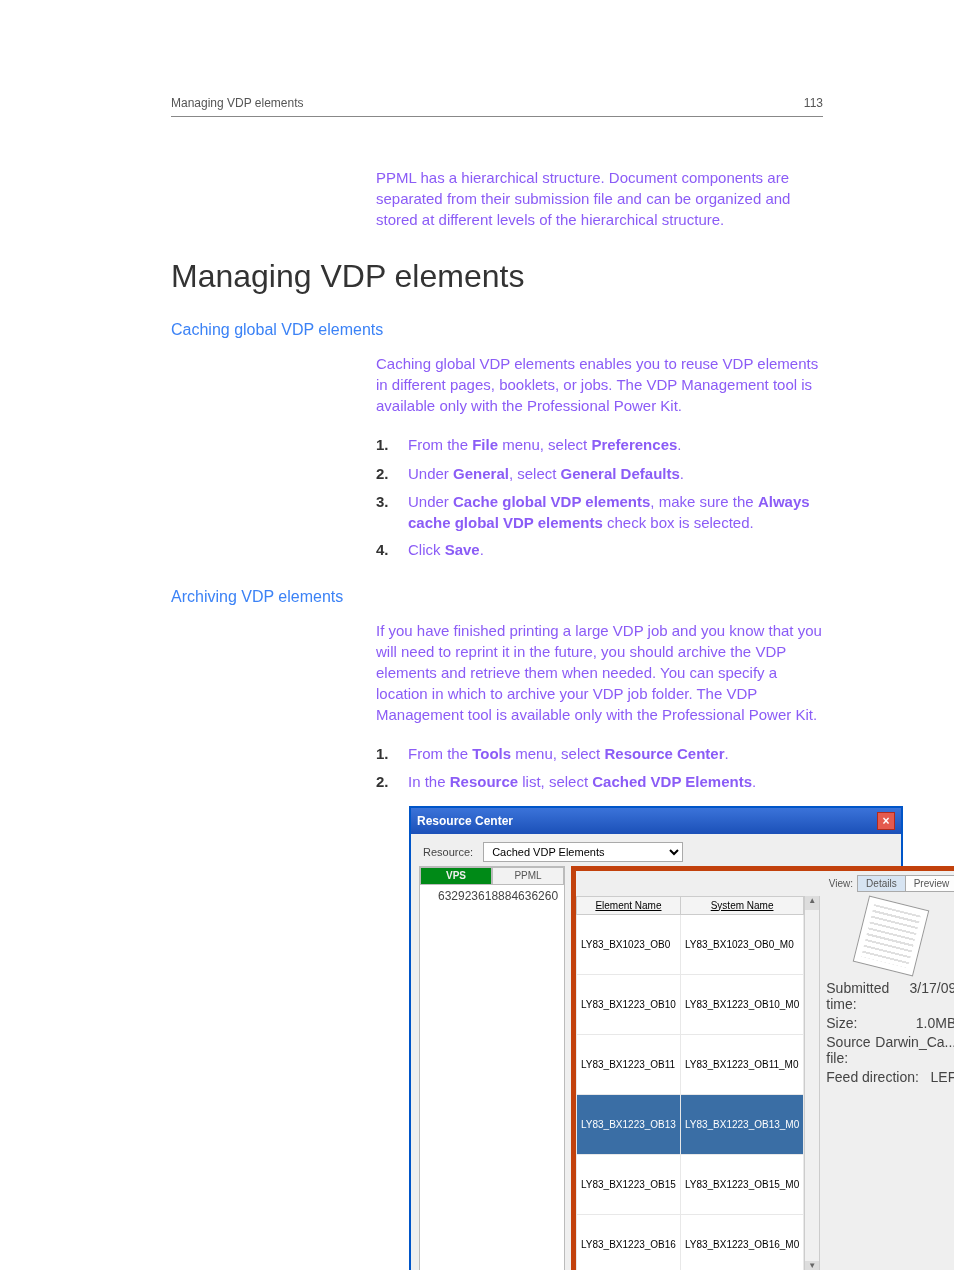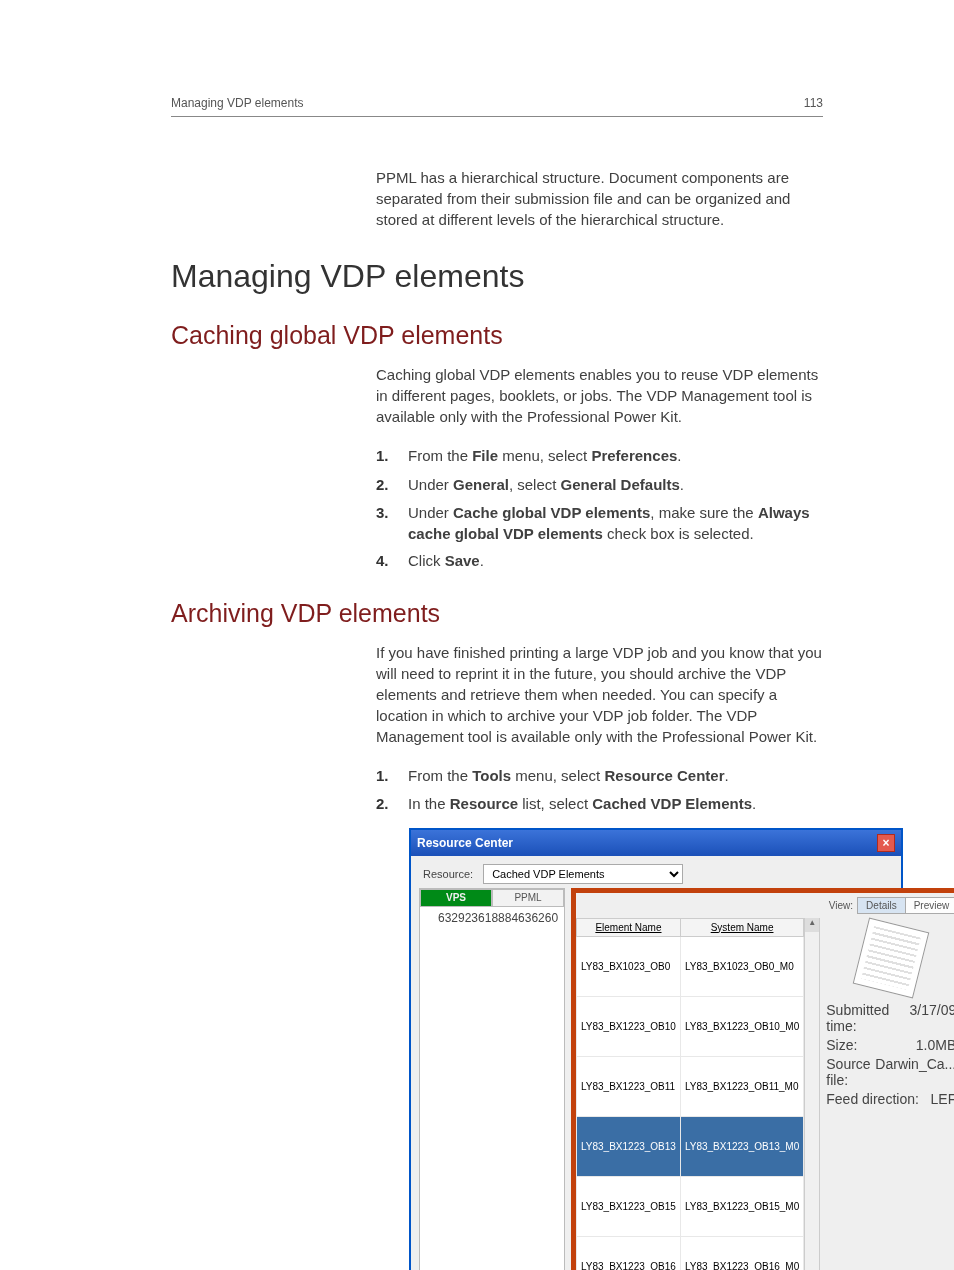--- a/index.html
+++ b/index.html
@@ -19,38 +19,38 @@
     justify-content: space-between;
     font-size: 12px;
     color: #555;
     border-bottom: 1px solid #888;
     padding-bottom: 6px;
     margin-bottom: 50px;
   }
   .intro, .section-para, .step-text {
     font-size: 15px;
     line-height: 1.4;
-    color: #404040;
+    color: #8b5cf6;
   }
   .intro, .section-para {
     margin-left: 205px;
     margin-bottom: 18px;
     margin-top: 0;
   }
   h1 {
     font-weight: normal;
     font-size: 32px;
     margin: 28px 0 22px 0;
     color: #333;
   }
   h2 {
     font-weight: normal;
-    font-size: 25px;
+    font-size: 16px;
     margin: 26px 0 14px 0;
-    color: #7f1d1d;
+    color: #3b82f6;
   }
   ol.steps {
     list-style: none;
     padding: 0;
     margin: 0 0 10px 205px;
   }
   ol.steps li {
     display: flex;
     gap: 14px;
     font-size: 15px;

